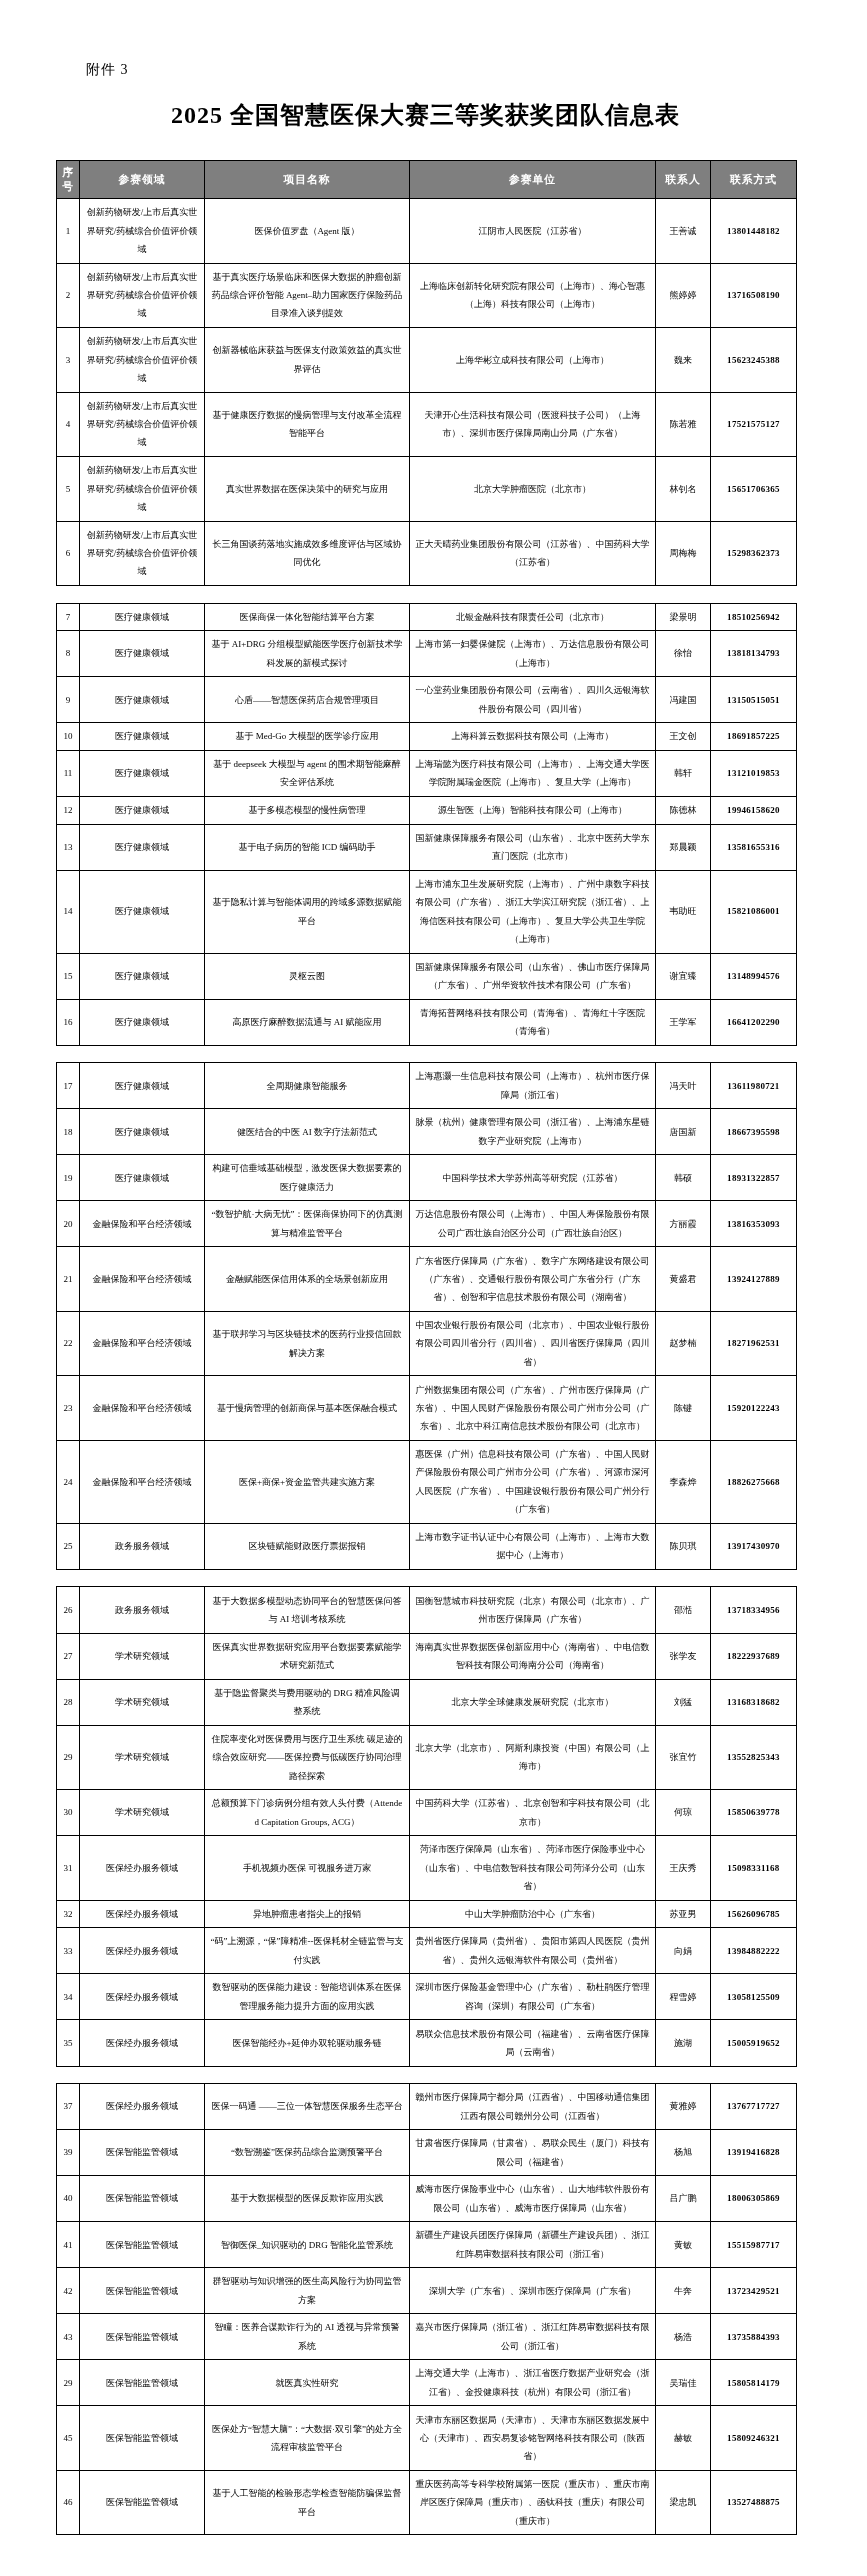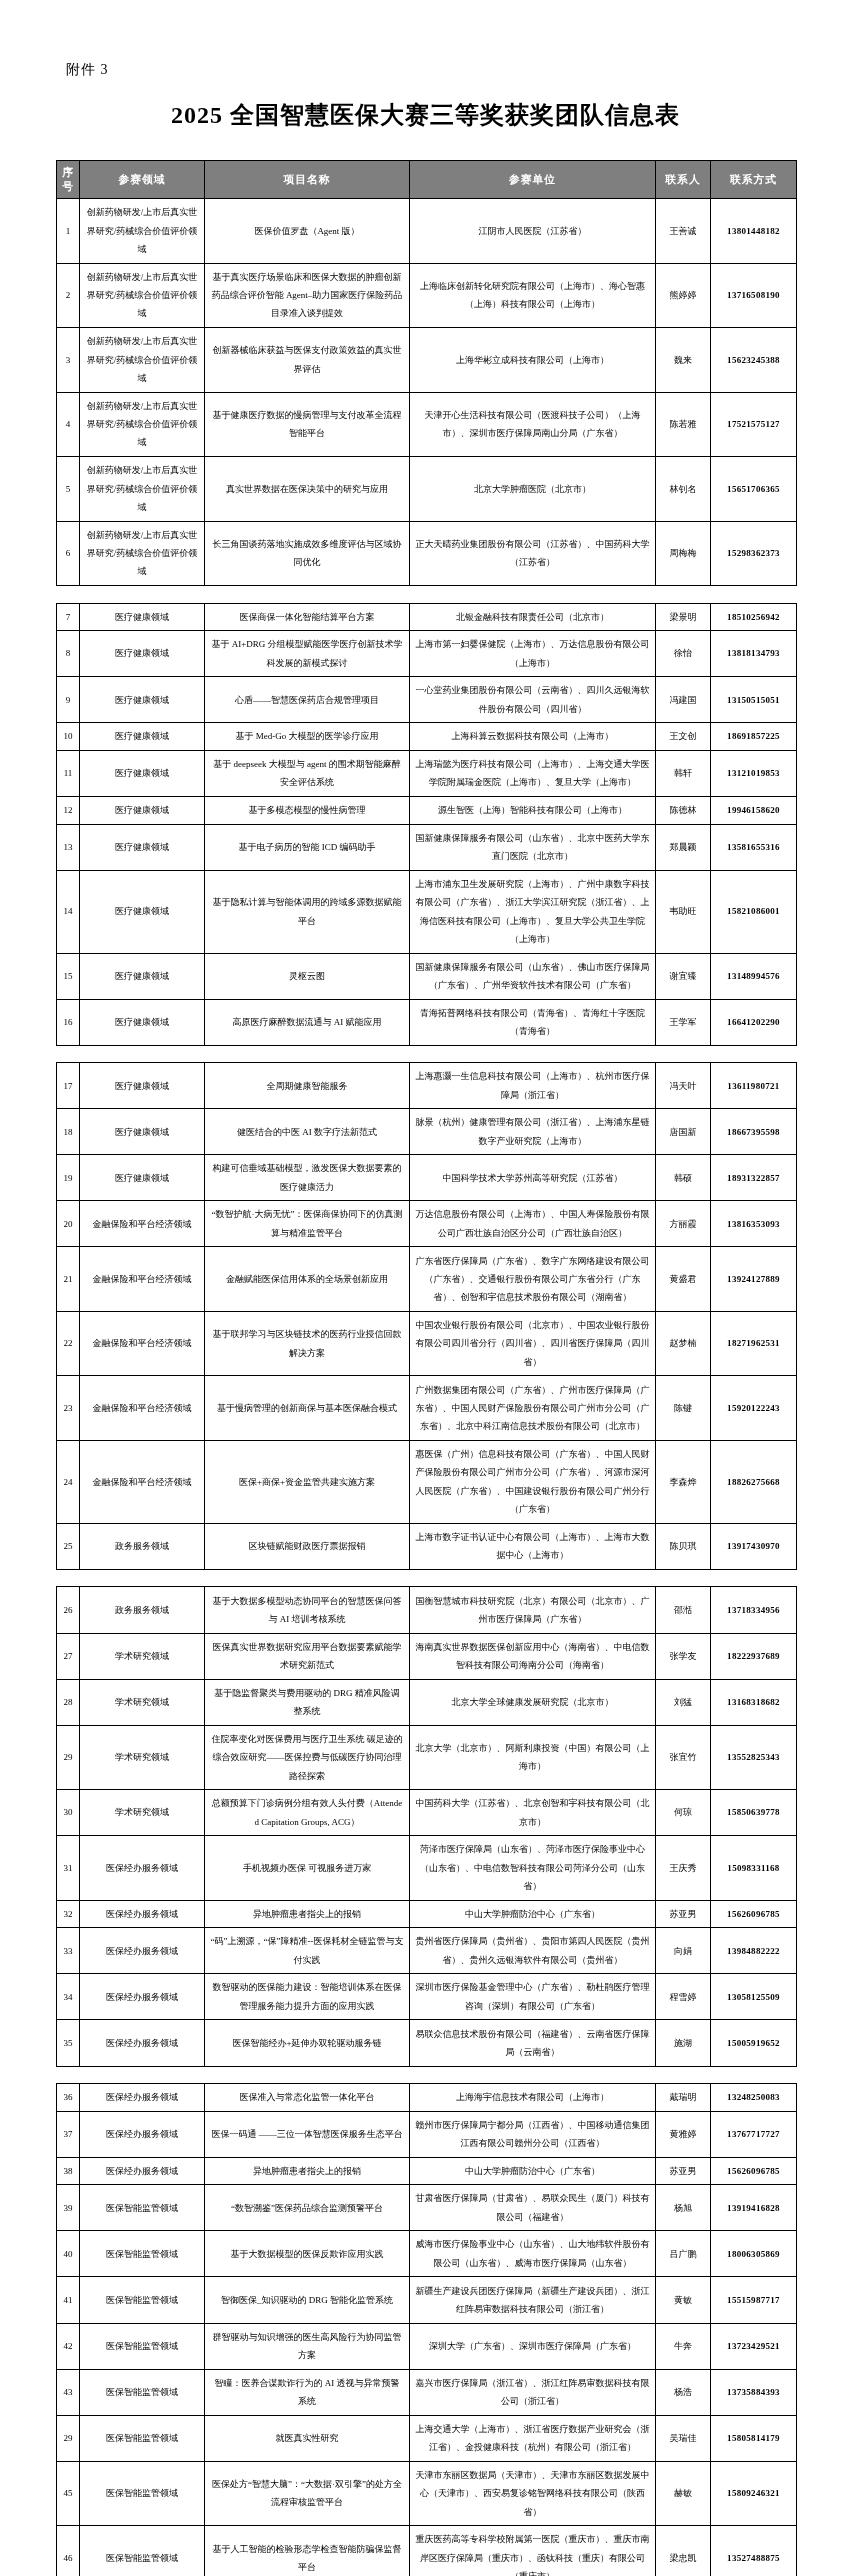--- a/index.html
+++ b/index.html
@@ -1,21 +1,21 @@
 <!DOCTYPE html>
 <html style="font-size:8.2px"><head>
 <meta charset="utf-8">
 <style>
   html,body { margin:0; padding:0; background:#ffffff; }
   .page {
     width:867px; min-height:3952px; margin:0 auto; background:#ffffff;
     box-sizing:border-box; padding:61px 72px 41px 56px;
     font-family:"Liberation Serif","DejaVu Serif",serif; color:#000;
   }
-  .attachment { font-size:14px; letter-spacing:1px; margin-left:10px; }
+  .attachment { font-size:14px; letter-spacing:1px; margin-left:30px; }
   .doc-title {
     text-align:center; font-weight:bold; font-size:24px;
     margin:20px 0 0 0; letter-spacing:1px; white-space:nowrap;
   }
   #table-host { margin-top:29px; }
   table.info-table {
     border-collapse:collapse; table-layout:fixed; width:739px;
     font-family:"Liberation Serif","DejaVu Serif",serif;
   }
   table.info-table + table.info-table { margin-top:16.5px; }
@@ -381,42 +381,26 @@
         <colgroup>
           <col style="width: 23px;">
           <col style="width: 125px;">
           <col style="width: 205px;">
           <col style="width: 246px;">
           <col style="width: 55px;">
           <col style="width: 86px;">
         </colgroup>
         <tbody>
           <tr>
-            <td class="col-no">36</td>
-            <td class="col-track">医保经办服务领域</td>
-            <td class="col-project">医保准入与常态化监管一体化平台</td>
-            <td class="col-unit">上海海宇信息技术有限公司（上海市）</td>
-            <td class="col-contact">戴瑞明</td>
-            <td class="col-phone">13248250083</td>
-          </tr>
-          <tr>
             <td class="col-no">37</td>
             <td class="col-track">医保经办服务领域</td>
             <td class="col-project">医保一码通 ——三位一体智慧医保服务生态平台</td>
             <td class="col-unit">赣州市医疗保障局宁都分局（江西省）、中国移动通信集团江西有限公司赣州分公司（江西省）</td>
             <td class="col-contact">黄雅婷</td>
             <td class="col-phone">13767717727</td>
-          </tr>
-          <tr>
-            <td class="col-no">38</td>
-            <td class="col-track">医保经办服务领域</td>
-            <td class="col-project">异地肿瘤患者指尖上的报销</td>
-            <td class="col-unit">中山大学肿瘤防治中心（广东省）</td>
-            <td class="col-contact">苏亚男</td>
-            <td class="col-phone">15626096785</td>
           </tr>
           <tr>
             <td class="col-no">39</td>
             <td class="col-track">医保智能监管领域</td>
             <td class="col-project">“数智溯鉴”医保药品综合监测预警平台</td>
             <td class="col-unit">甘肃省医疗保障局（甘肃省）、易联众民生（厦门）科技有限公司（福建省）</td>
             <td class="col-contact">杨旭</td>
             <td class="col-phone">13919416828</td>
           </tr>
           <tr>

